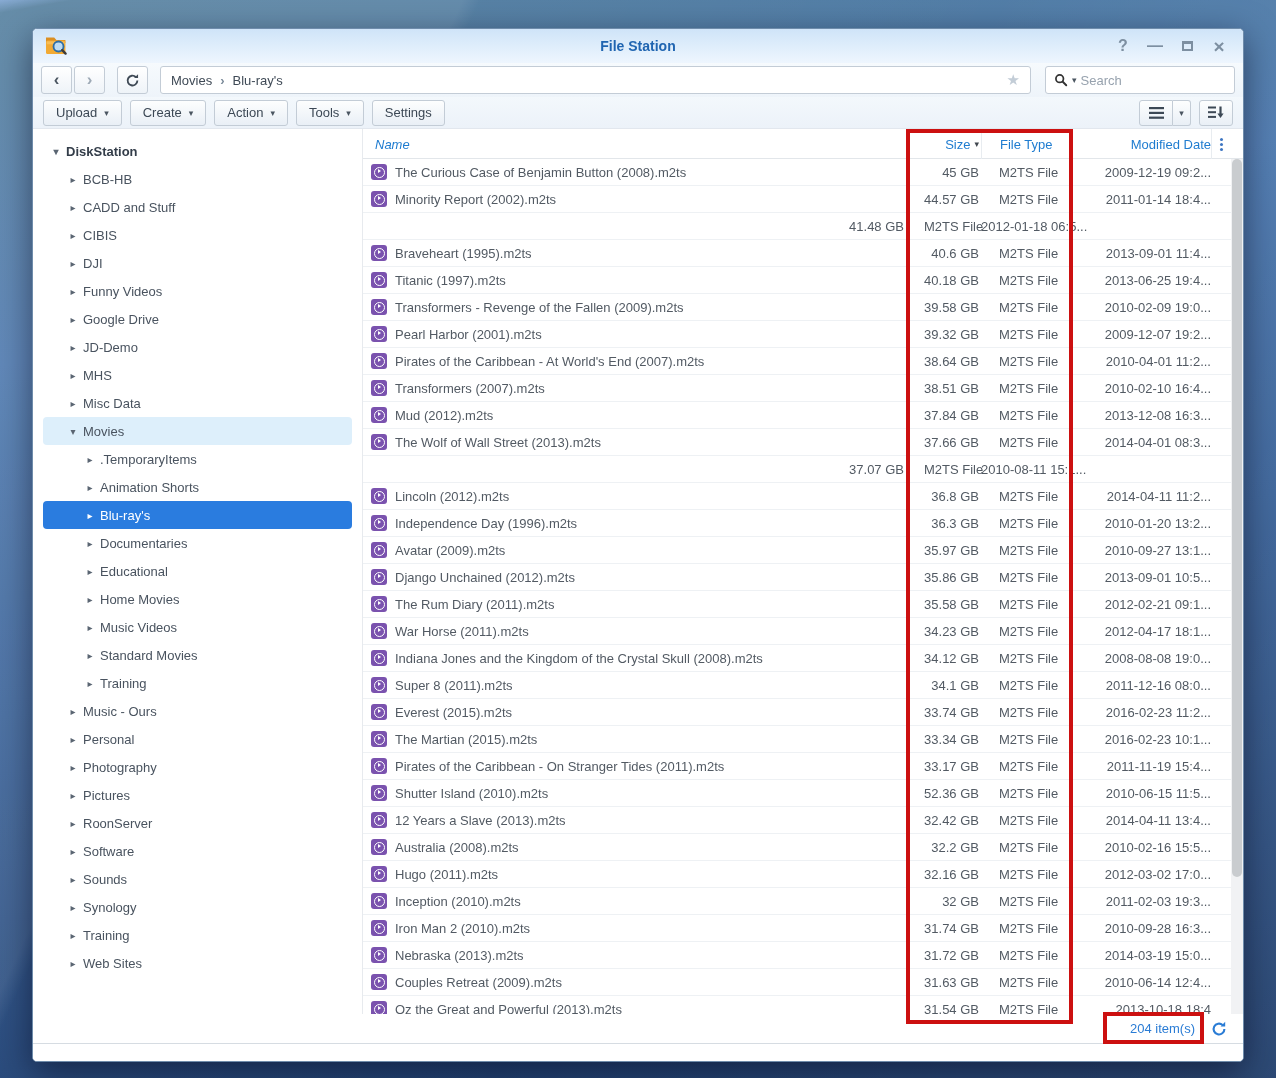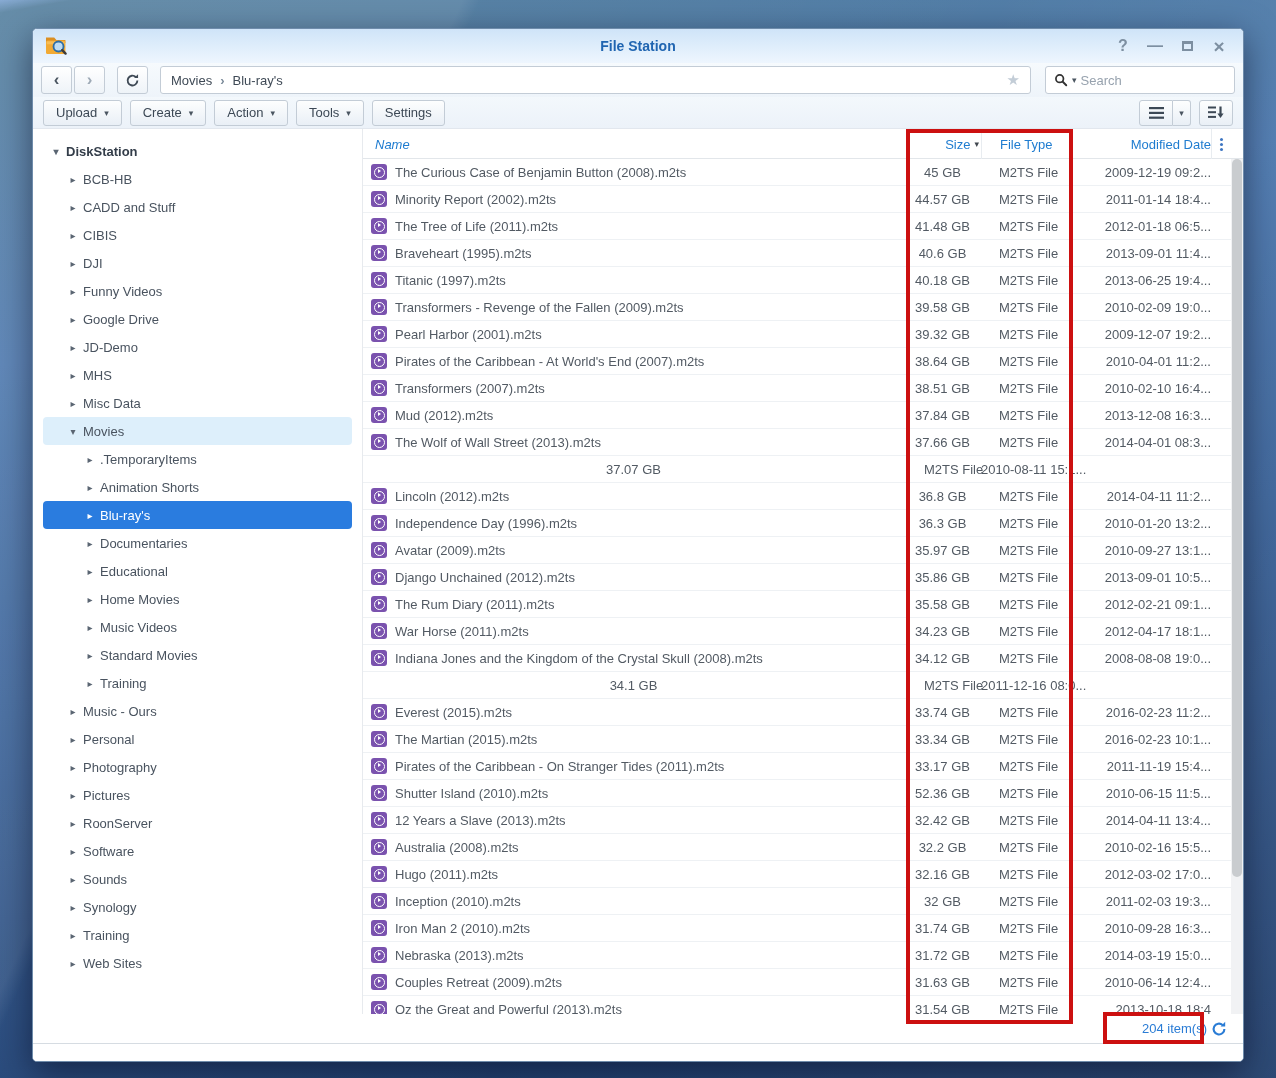--- a/index.html
+++ b/index.html
@@ -139,21 +139,21 @@
   .h-date{ justify-content:flex-end; border-left:1px solid #e8ecf0; }
   .h-menu{ justify-content:center; border-left:1px solid #e8ecf0; }
   .sort-caret{ font-size:9px; color:#40474f; }
   .vdots{ width:3px; height:3px; border-radius:50%; background:#3e76c2;
     box-shadow:0 5px 0 #3e76c2, 0 -5px 0 #3e76c2; }
 
   .list-body{ flex:1 1 auto; overflow:hidden; }
   .file-row{ height:27px; border-bottom:1px solid #eef1f4; font-size:13px; color:#525a63; cursor:default; }
   .c-name{ display:flex; align-items:center; gap:8px; padding-left:8px; overflow:hidden; }
   .c-name .txt{ white-space:nowrap; overflow:hidden; }
-  .c-size{ text-align:center; padding-right:2px; }
+  .c-size{ text-align:right; padding-right:2px; }
   .c-type{ padding-left:18px; white-space:nowrap; }
   .c-date{ text-align:right; white-space:nowrap; }
 
   .ficon{
     width:16px; height:16px; flex:0 0 16px; border-radius:3px; background:#7a52ae; position:relative;
   }
   .ficon::before{
     content:""; position:absolute; left:2.5px; top:2.5px; right:2.5px; bottom:2.5px;
     border:1.3px solid #fff; border-radius:50%;
   }
@@ -167,21 +167,21 @@
     position:absolute; right:0; top:30px; bottom:0; width:12px; background:#f1f2f4;
   }
   .scroll-thumb{
     position:absolute; left:1px; right:1px; top:0; height:84%;
     background:#c9cccf; border-radius:6px;
   }
 
   
   .statusbar{
     height:30px; flex:0 0 30px; background:#fff; border-bottom:1px solid #d6dce2;
-    display:flex; align-items:center; justify-content:flex-end; gap:4px; padding-right:16px;
+    display:flex; align-items:center; justify-content:flex-end; gap:16px; padding-right:16px;
   }
   .status-count{ font-size:13px; color:#2a7cd5; }
   .bottomstrip{ height:17px; flex:0 0 17px; background:#fff; }
 
   
   .anno{
     position:absolute; border:4px solid #cc1010; pointer-events:none; z-index:50;
   }
   .anno-cols{ left:906px; top:129px; width:167px; height:895px; }
   .anno-count{ left:1103px; top:1012px; width:101px; height:32px; }
@@ -472,24 +472,20 @@
       <span class="txt">Minority Report (2002).m2ts</span>
     </div>
     <div class="c-size">44.57 GB</div>
     <div class="c-type">M2TS File</div>
     <div class="c-date">2011-01-14 18:4...</div>
     <div></div>
     <div></div>
   </div>
 
   <div class="file-row grid-cols">
-    <div class="c-name">
-      <span class="ficon"></span>
-      <span class="txt">The Tree of Life (2011).m2ts</span>
-    </div>
     <div class="c-size">41.48 GB</div>
     <div class="c-type">M2TS File</div>
     <div class="c-date">2012-01-18 06:5...</div>
     <div></div>
     <div></div>
   </div>
 
   <div class="file-row grid-cols">
     <div class="c-name">
       <span class="ficon"></span>
@@ -672,20 +668,24 @@
       <span class="txt">Indiana Jones and the Kingdom of the Crystal Skull (2008).m2ts</span>
     </div>
     <div class="c-size">34.12 GB</div>
     <div class="c-type">M2TS File</div>
     <div class="c-date">2008-08-08 19:0...</div>
     <div></div>
     <div></div>
   </div>
 
   <div class="file-row grid-cols">
+    <div class="c-name">
+      <span class="ficon"></span>
+      <span class="txt">Super 8 (2011).m2ts</span>
+    </div>
     <div class="c-size">34.1 GB</div>
     <div class="c-type">M2TS File</div>
     <div class="c-date">2011-12-16 08:0...</div>
     <div></div>
     <div></div>
   </div>
 
   <div class="file-row grid-cols">
     <div class="c-name">
       <span class="ficon"></span>

